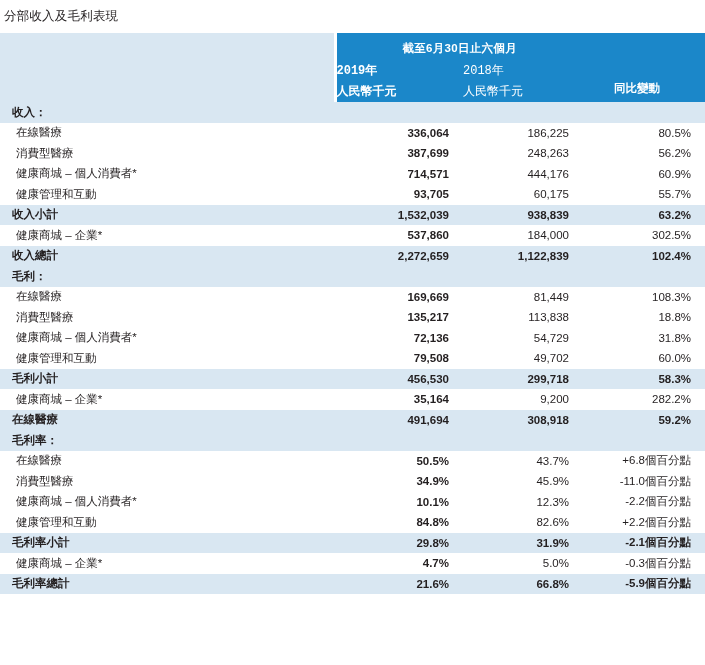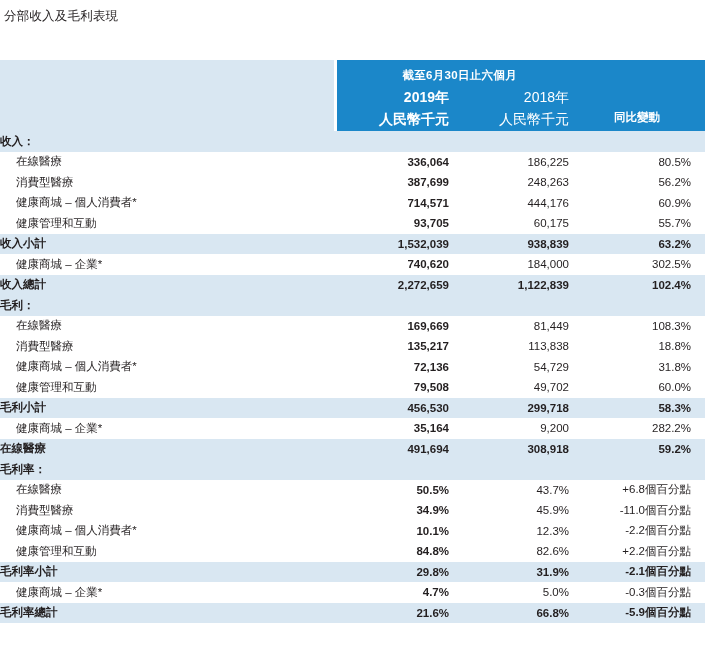--- a/index.html
+++ b/index.html
@@ -21,21 +21,20 @@
     color: #231f20;
     padding: 8px 0 8px 4px;
     font-weight: normal;
     letter-spacing: 0.2px;
   }
   table.fin {
     border-collapse: collapse;
     width: 705px;
     table-layout: fixed;
     font-size: 11.5px;
-    margin-top: 27px;
   }
   table.fin col.c0 { width: 335px; }
   table.fin col.c1 { width: 128px; }
   table.fin col.c2 { width: 120px; }
   table.fin col.c3 { width: 122px; }
 
   
   thead td {
     background: #1b87c9;
     color: #ffffff;
@@ -48,41 +47,42 @@
   }
   .hdr-span {
     text-align: center;
     font-weight: bold;
     padding: 8px 0 4px 0;
     font-size: 11.5px;
     letter-spacing: 0.3px;
   }
   .hdr-sub {
     font-weight: bold;
-    text-align: right;
     padding: 2px 14px 2px 0;
-    font-size: 14px;
+    font-size: 12px;
     white-space: nowrap;
+    font-family: Liberation Mono, monospace;
   }
   .hdr-sub.plain { font-weight: normal; }
   .hdr-change {
     font-weight: bold;
     text-align: center;
     padding: 0 14px 6px 0;
     font-size: 11.5px;
     vertical-align: bottom;
   }
 
   
   tbody tr { height: 20.5px; }
   tbody td {
     padding: 0;
     vertical-align: middle;
   }
   td.lbl {
+    padding-left: 12px;
     color: #231f20;
     white-space: nowrap;
   }
   td.lbl.indent { padding-left: 16px; }
   td.num {
     text-align: right;
     padding-right: 14px;
     color: #231f20;
     white-space: nowrap;
   }
@@ -153,21 +153,21 @@
           <td class="num">55.7%</td>
         </tr>
         <tr class="band bold">
           <td class="lbl">收入小計</td>
           <td class="num first">1,532,039</td>
           <td class="num">938,839</td>
           <td class="num">63.2%</td>
         </tr>
         <tr class="plain">
           <td class="lbl indent">健康商城 – 企業*</td>
-          <td class="num first">740,620</td>
+          <td class="num first">537,860</td>
           <td class="num">184,000</td>
           <td class="num">302.5%</td>
         </tr>
         <tr class="band bold">
           <td class="lbl">收入總計</td>
           <td class="num first">2,272,659</td>
           <td class="num">1,122,839</td>
           <td class="num">102.4%</td>
         </tr>
         <tr class="band bold">

